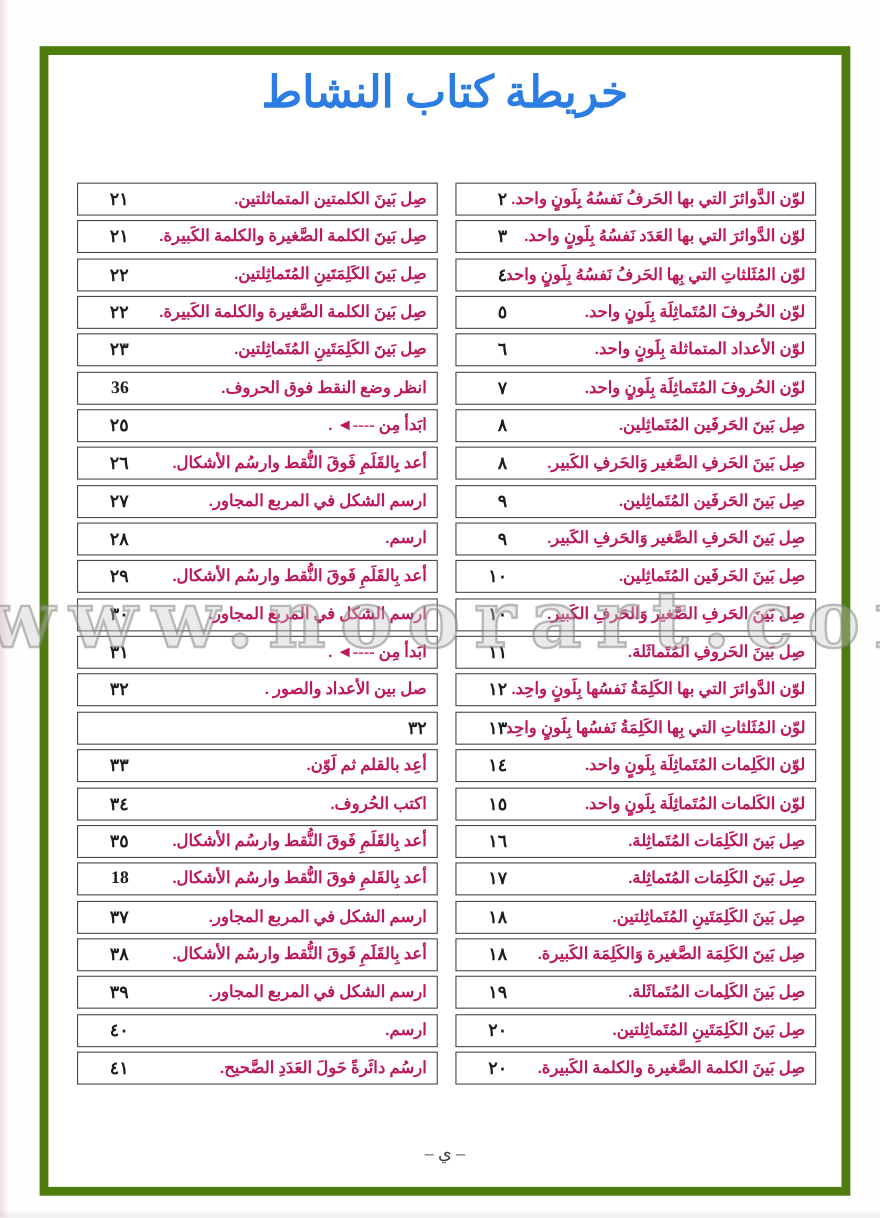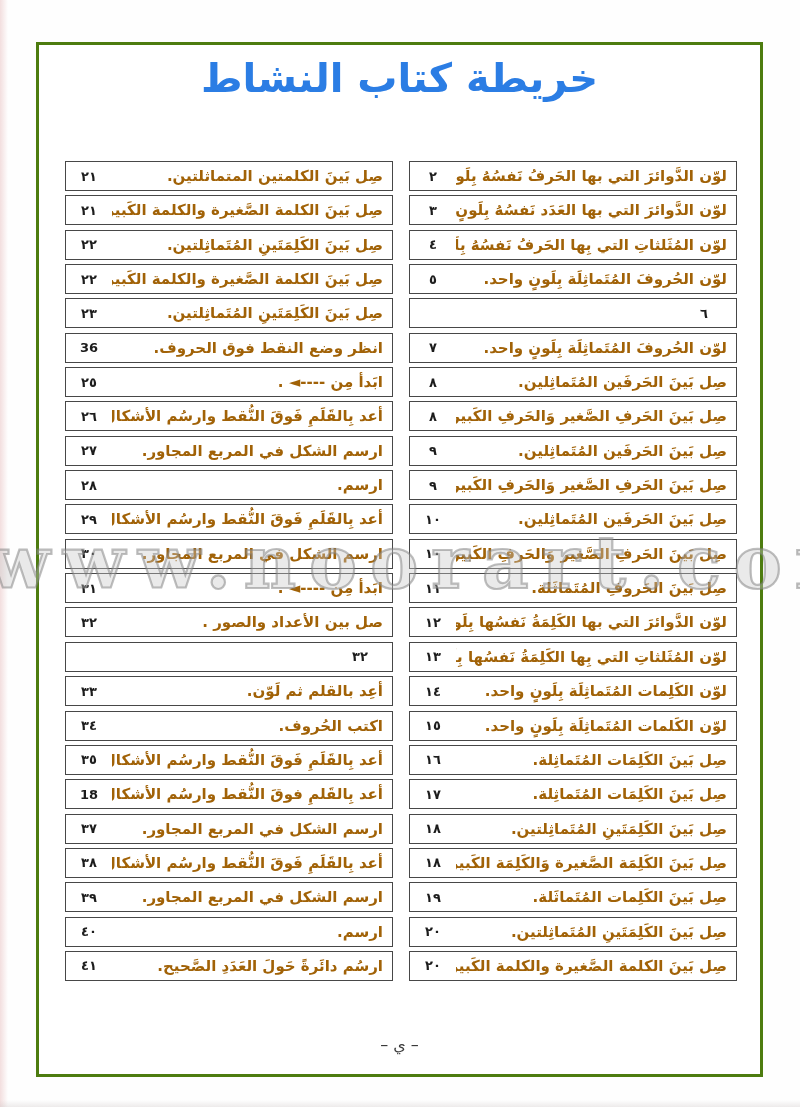--- a/index.html
+++ b/index.html
@@ -11,44 +11,44 @@
   .scan-edge-left{
     position:absolute;left:0;top:0;width:8px;height:100%;z-index:8;
     background:linear-gradient(to right, rgba(233,196,196,.55), rgba(255,255,255,0));
   }
   .scan-edge-bottom{
     position:absolute;left:0;bottom:0;width:100%;height:7px;z-index:8;
     background:linear-gradient(to top, rgba(205,198,198,.35), rgba(255,255,255,0));
   }
   .frame{
     position:absolute;left:36px;top:42px;width:721px;height:1029px;
-    border:3px solid #4d7c0f;background:#fff;
+    border:8px solid #4d7c0f;background:#fff;font-family:Liberation Serif, serif;
   }
   .title{
     position:absolute;top:10px;left:0;right:0;margin:0;
     text-align:center;direction:rtl;
     font-size:40px;font-weight:bold;color:#2b7de4;
     letter-spacing:1px;
   }
   .columns{
     position:absolute;top:116px;left:26px;right:23px;
     direction:rtl;display:flex;gap:16px;
   }
   .col{flex:1;display:flex;flex-direction:column;gap:4.35px;min-width:0;}
   .row{
     height:30px;box-sizing:border-box;border:1px solid #474747;background:#fff;
     display:flex;align-items:center;padding:0 9px 0 0;
   }
   .row-text{
     flex:1;min-width:0;text-align:right;white-space:nowrap;overflow:hidden;
-    font-size:15px;font-weight:bold;color:#a16207;line-height:28px;
+    font-size:15px;font-weight:bold;color:#be185d;line-height:28px;
   }
   .row-num{
-    flex:0 0 46px;text-align:center;direction:ltr;
-    font-size:13px;font-weight:bold;color:#1c1c1c;
+    flex:0 0 46px;text-align:right;direction:ltr;
+    font-size:16px;font-weight:bold;color:#1c1c1c;
   }
   .footer{
     position:absolute;bottom:20px;left:0;right:0;text-align:center;
     font-size:16px;color:#3a3a3a;direction:rtl;
   }
   .watermark{
     position:absolute;top:521px;left:-12px;width:824px;z-index:10;
     text-align:center;white-space:nowrap;pointer-events:none;
     font-family:"DejaVu Serif", serif;
     font-size:72px;line-height:84px;letter-spacing:13px;font-weight:bold;
@@ -77,20 +77,21 @@
         </div>
         <div class="row">
           <span class="row-text">لوّن المُثَلثاتِ التي بِها الحَرفُ نَفسُهُ بِلَونٍ واحد.</span>
           <span class="row-num">٤</span>
         </div>
         <div class="row">
           <span class="row-text">لوّن الحُروفَ المُتَماثِلَة بِلَونٍ واحد.</span>
           <span class="row-num">٥</span>
         </div>
         <div class="row">
+          <span class="row-text">لوّن الأعداد المتماثلة بِلَونٍ واحد.</span>
           <span class="row-num">٦</span>
         </div>
         <div class="row">
           <span class="row-text">لوّن الحُروفَ المُتَماثِلَة بِلَونٍ واحد.</span>
           <span class="row-num">٧</span>
         </div>
         <div class="row">
           <span class="row-text">صِل بَينَ الحَرفَين المُتَماثِلين.</span>
           <span class="row-num">٨</span>
         </div>

